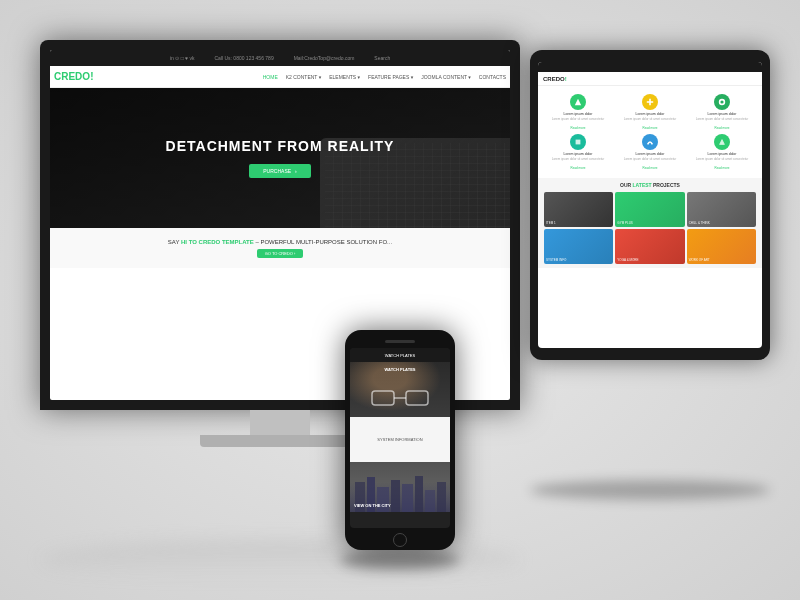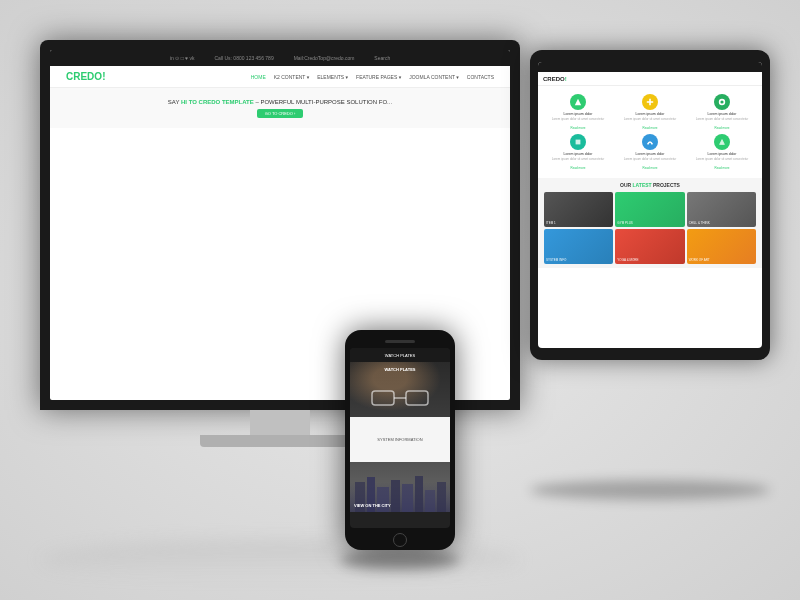--- a/index.html
+++ b/index.html
@@ -72,21 +72,21 @@
     }
     .website-topbar span {
       color: #888;
       font-size: 5px;
     }
     .website-nav {
       background: #fff;
       height: 22px;
       display: flex;
       align-items: center;
-      padding: 0 16px;
+      padding: 0 4px;
       border-bottom: 1px solid #eee;
     }
     .website-logo {
       font-size: 10px;
       font-weight: 900;
       color: #222;
       margin-right: auto;
     }
     .website-logo span { color: #2ecc71; }
     .website-nav-links {
@@ -463,20 +463,26 @@
           <div class="website-nav-links">
             <span class="active">HOME</span>
             <span>K2 CONTENT ▾</span>
             <span>ELEMENTS ▾</span>
             <span>FEATURE PAGES ▾</span>
             <span>JOOMLA CONTENT ▾</span>
             <span>CONTACTS</span>
           </div>
         </div>
 
+        <div class="website-hero">
+          <div class="hero-keyboard"></div>
+          <div class="hero-bg"></div>
+          <div class="hero-title">DETACHMENT FROM REALITY</div>
+          <div class="hero-btn">PURCHASE</div>
+        </div>
 
         <div class="website-section2">
           <div class="section2-text">
             <span>SAY</span>
             <span class="hi">HI TO CREDO TEMPLATE</span>
             <span>– POWERFUL MULTI-PURPOSE SOLUTION FO...</span>
           </div>
           <div class="section2-btn">GO TO CREDO ›</div>
         </div>
 

